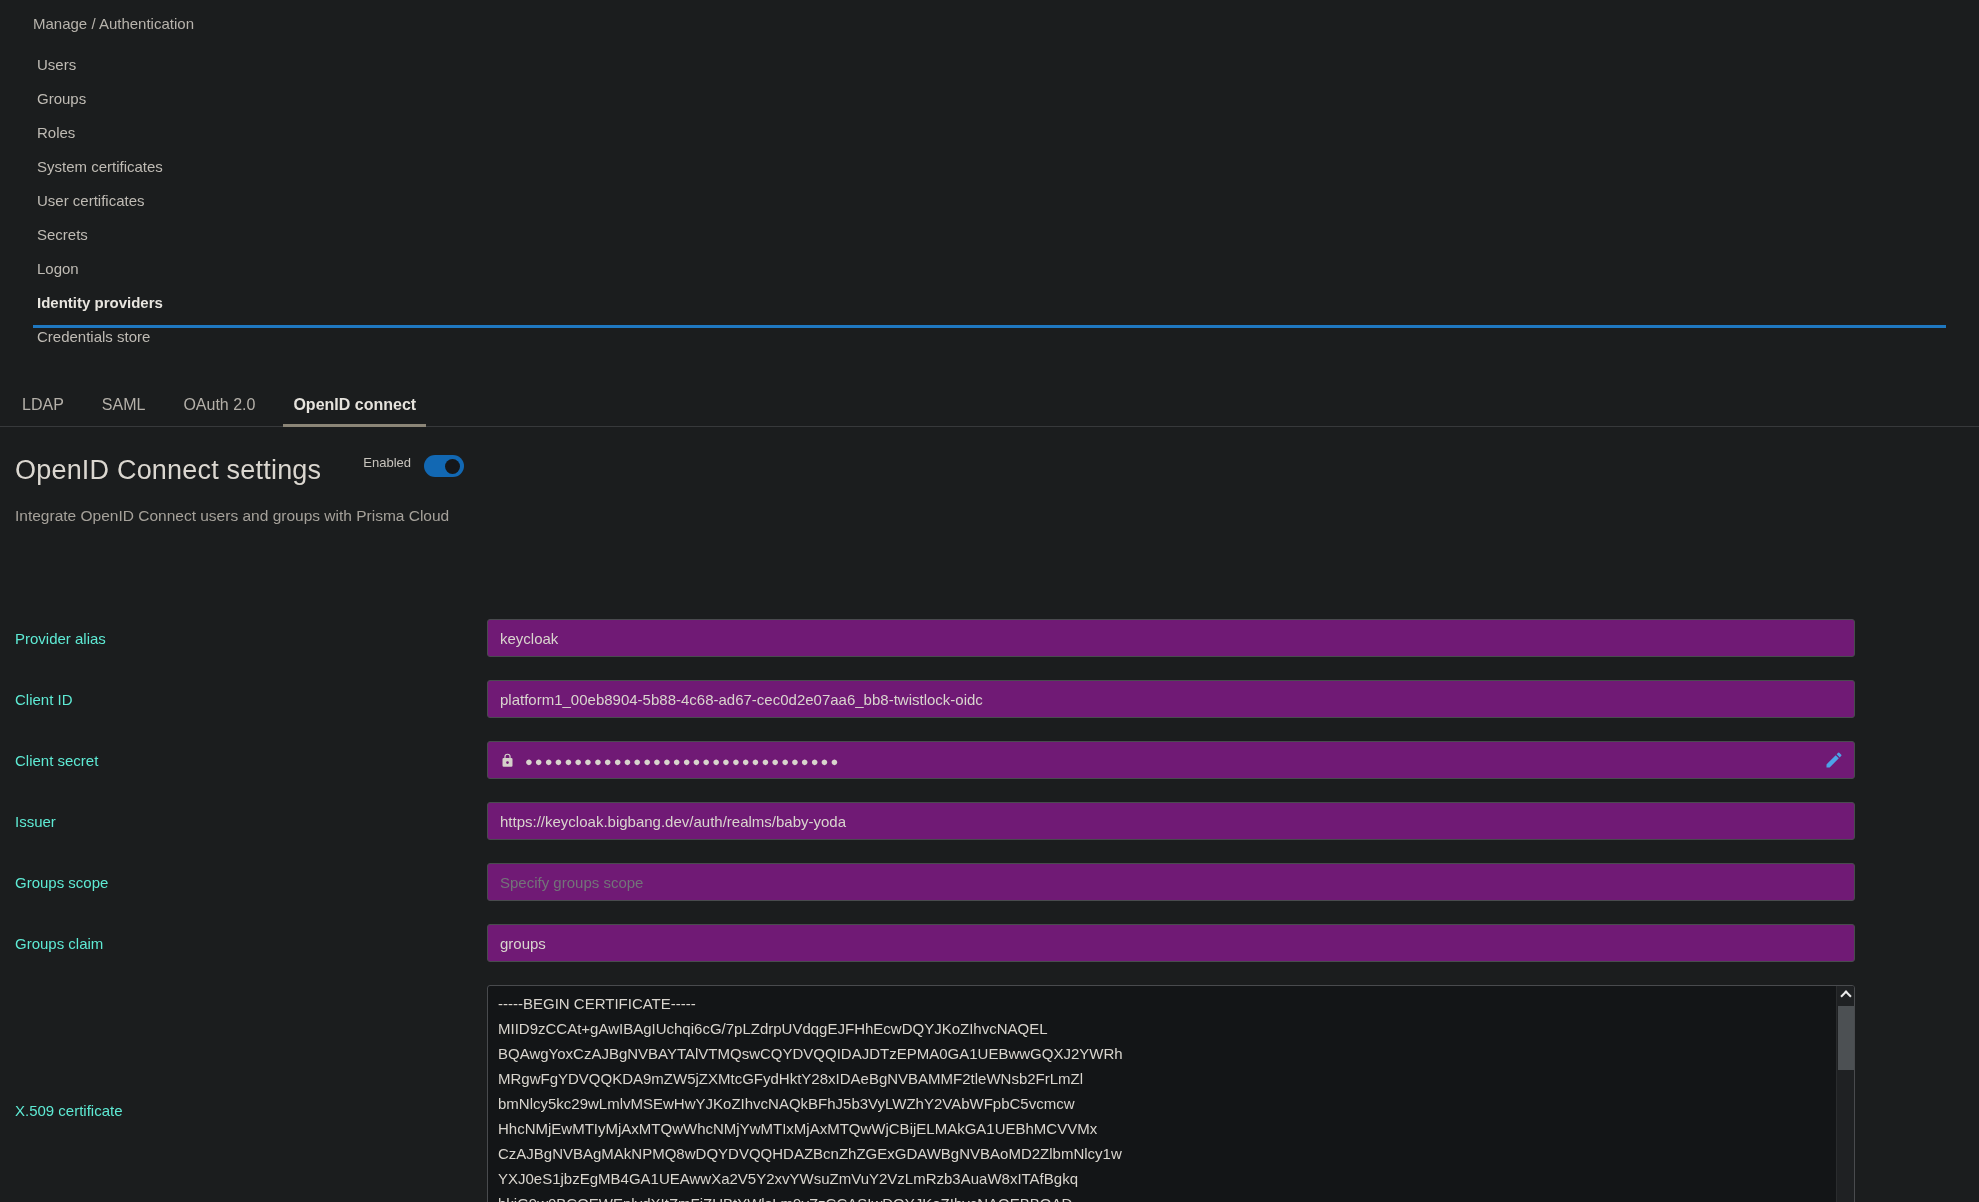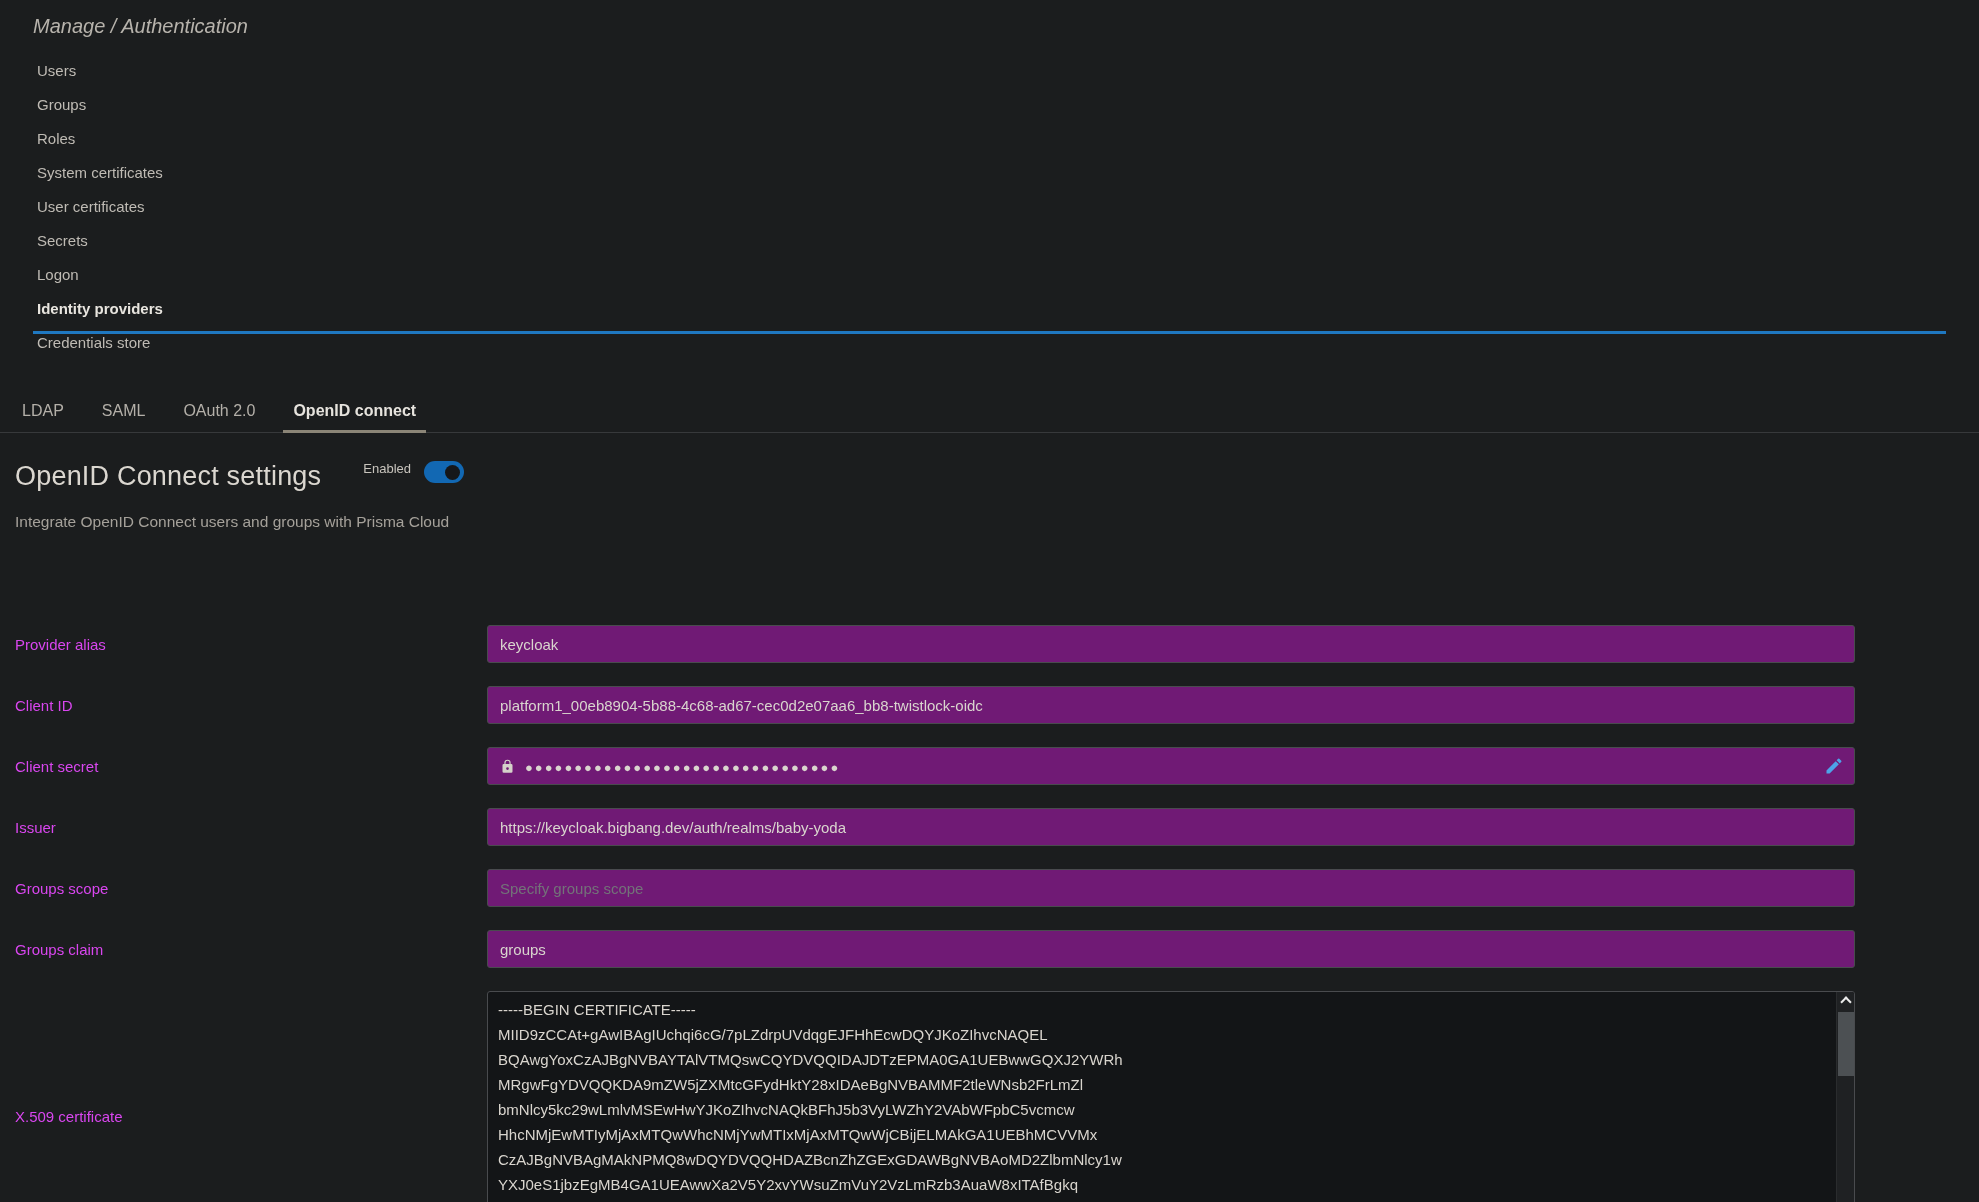--- a/index.html
+++ b/index.html
@@ -4,21 +4,21 @@
 <style>
   * { box-sizing: border-box; margin: 0; padding: 0; }
   html, body { width: 1979px; height: 1202px; overflow: hidden; }
   body {
     background: #1b1d1e;
     font-family: "Liberation Sans", sans-serif;
     color: #d9d5ce;
   }
 
   
-  .breadcrumb { padding: 15px 0 0 33px; font-size: 20px; color: #b7b3ac; font-style: italic; }
+  .breadcrumb { padding: 15px 0 0 33px; font-size: 15px; color: #b7b3ac; }
   .breadcrumb span { color: #b7b3ac; }
 
   
   .nav-tabs { display: flex; padding-left: 33px; margin-top: 24px; flex-direction: column; }
   .nav-tab {
     font-size: 15px; color: #bfbbb4; padding: 0 4px 14px 4px;
     margin-right: 33px; cursor: pointer; border-bottom: 3px solid transparent;
   }
   .nav-tab.active { color: #e8e5df; font-weight: bold; border-bottom-color: #1f78c1; }
 
@@ -43,21 +43,21 @@
   .toggle .knob {
     position: absolute; top: 3.5px; right: 4px; width: 15px; height: 15px;
     border-radius: 50%; background: #15171a;
   }
   .subtitle { margin: 21px 0 0 15px; font-size: 15.5px; color: #a5a19a; }
 
   
   .form { margin-top: 94px; }
   .form-row { display: flex; align-items: center; padding: 0 124px 0 15px; margin-bottom: 23px; }
   .form-row.top-align { align-items: center; }
-  .form-label { width: 472px; flex: 0 0 472px; font-size: 15px; color: #d946ef; }
+  .form-label { width: 472px; flex: 0 0 472px; font-size: 15px; color: #5eead4; }
   .top-align .form-label { padding-top: 10px; }
 
   .field {
     flex: 1; height: 38px; background: #701a75; border: 1px solid #494b4e;
     border-radius: 3px; color: #d9d5ce; font-size: 15px; padding: 8px 12px;
     font-family: "Liberation Sans", sans-serif; outline: none;
   }
   input.field::placeholder { color: #737379; opacity: 1; }
 
   .secret-field { display: flex; align-items: center; position: relative; }

